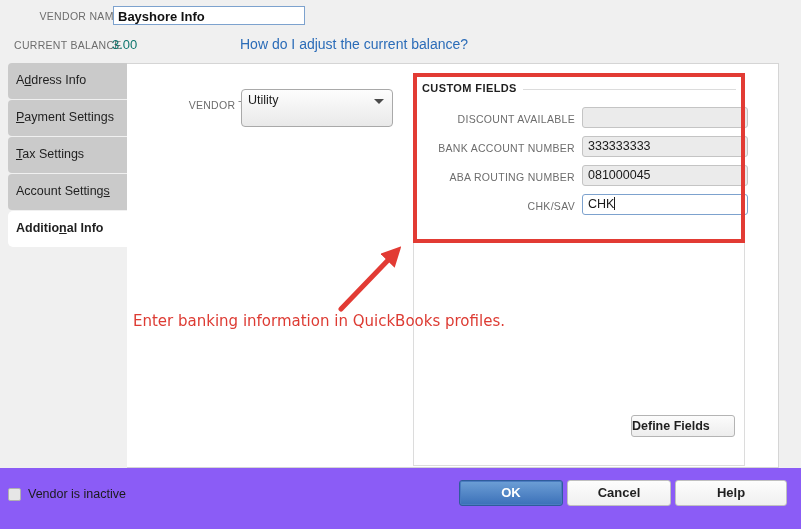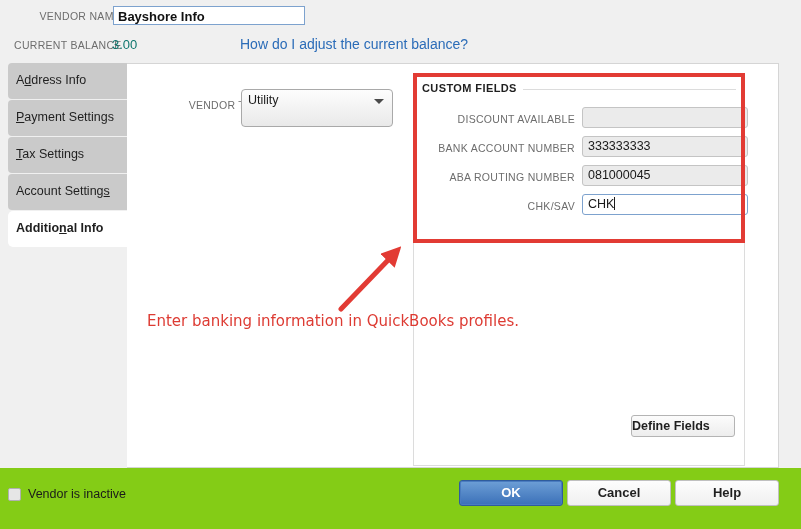--- a/index.html
+++ b/index.html
@@ -267,29 +267,28 @@
     width: 70px; height: 70px;
     pointer-events: none;
   }
   #annotation-text {
     position: absolute;
     left: 133px; top: 312px;
     font-size: 15px;
     color: #dd3b33;
     white-space: nowrap;
     font-family: "DejaVu Sans", sans-serif;
-    margin-left: 14px;
   }
 
   
   #footer {
     position: absolute;
     left: 0; top: 468px;
     width: 801px; height: 61px;
-    background: #84cc16;
+    background: #8b5cf6;
   }
   #inactive-checkbox-row {
     position: absolute;
     left: 8px; top: 19px;
     height: 18px;
     cursor: pointer;
   }
   #inactive-checkbox {
     position: absolute;
     left: 0; top: 1px;
@@ -329,21 +328,21 @@
   #cancel-button {
     left: 567px;
     width: 104px;
     background: linear-gradient(#fdfdfd, #f0f0f0);
     border: 1px solid #c0c0c0;
     color: #1f1f1f;
     line-height: 24px;
   }
   #help-button {
     left: 675px;
-    width: 104px;
+    width: 112px;
     background: linear-gradient(#fdfdfd, #f0f0f0);
     border: 1px solid #c0c0c0;
     color: #1f1f1f;
     line-height: 24px;
   }
 </style>
 </head>
 <body>
 
 <div id="header">

